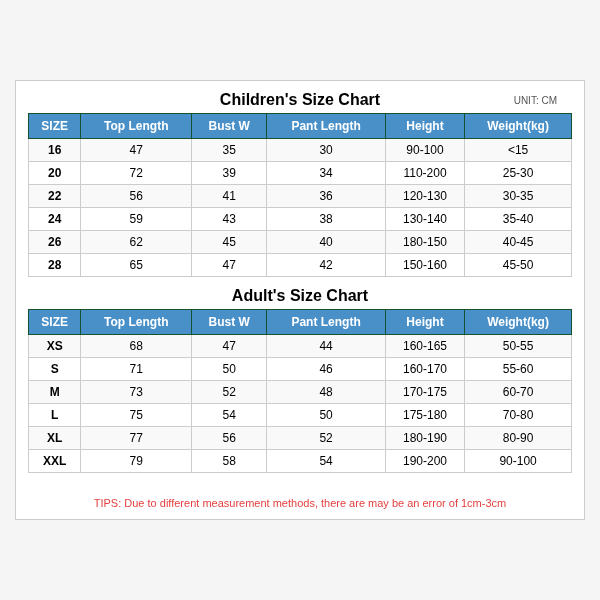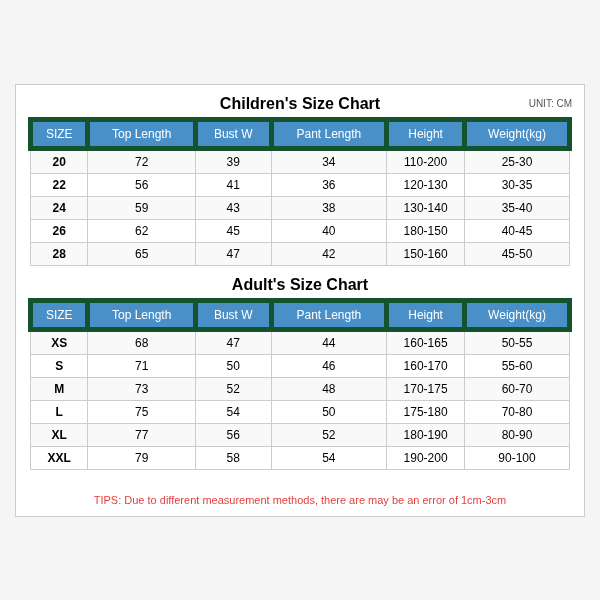--- a/index.html
+++ b/index.html
@@ -25,36 +25,36 @@
       position: relative;
       margin-bottom: 4px;
     }
     .section-title {
       font-size: 16px;
       font-weight: bold;
       text-align: right;
     }
     .unit-label {
       position: absolute;
-      right: 0;
+      right: 15px;
       font-size: 10px;
       color: #555;
     }
     table {
       width: 100%;
       border-collapse: collapse;
       font-size: 12px;
     }
     th {
       background-color: #4a90c8;
       color: #fff;
       padding: 5px 3px;
       text-align: center;
-      font-weight: normal;
-      border: 5px solid #14532d;
+      font-weight: bold;
+      border: 1px solid #14532d;
     }
     td {
       text-align: center;
       padding: 4px 3px;
       border: 1px solid #ccc;
     }
     tr:nth-child(odd) td {
       background-color: #f9f9f9;
     }
     tr:nth-child(even) td {
@@ -88,20 +88,28 @@
       <tr>
         <th>SIZE</th>
         <th>Top Length</th>
         <th>Bust W</th>
         <th>Pant Length</th>
         <th>Height</th>
         <th>Weight(kg)</th>
       </tr>
     </thead>
     <tbody id="children-body">
+    <tr>
+          <td>16</td>
+          <td>47</td>
+          <td>35</td>
+          <td>30</td>
+          <td>90-100</td>
+          <td>&lt;15</td>
+        </tr>
         <tr>
           <td>20</td>
           <td>72</td>
           <td>39</td>
           <td>34</td>
           <td>110-200</td>
           <td>25-30</td>
         </tr>
         <tr>
           <td>22</td>

